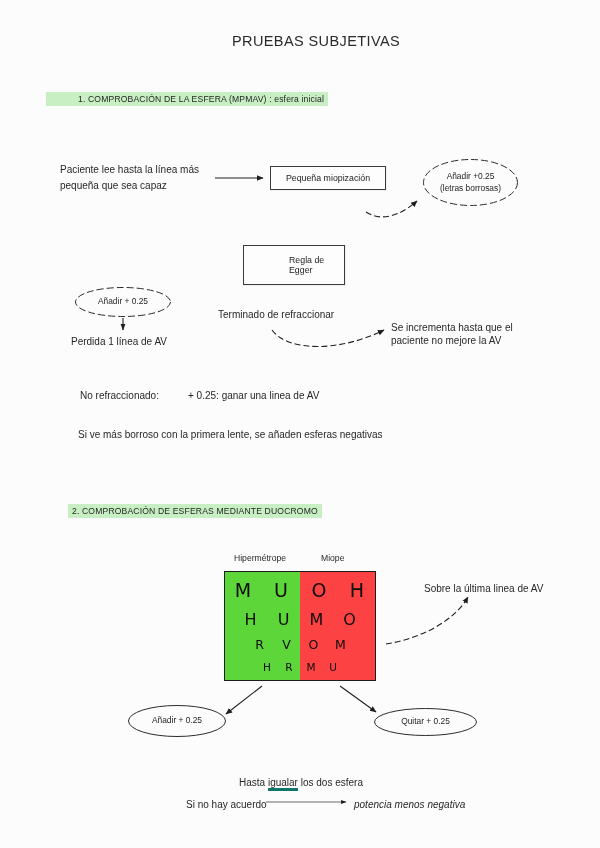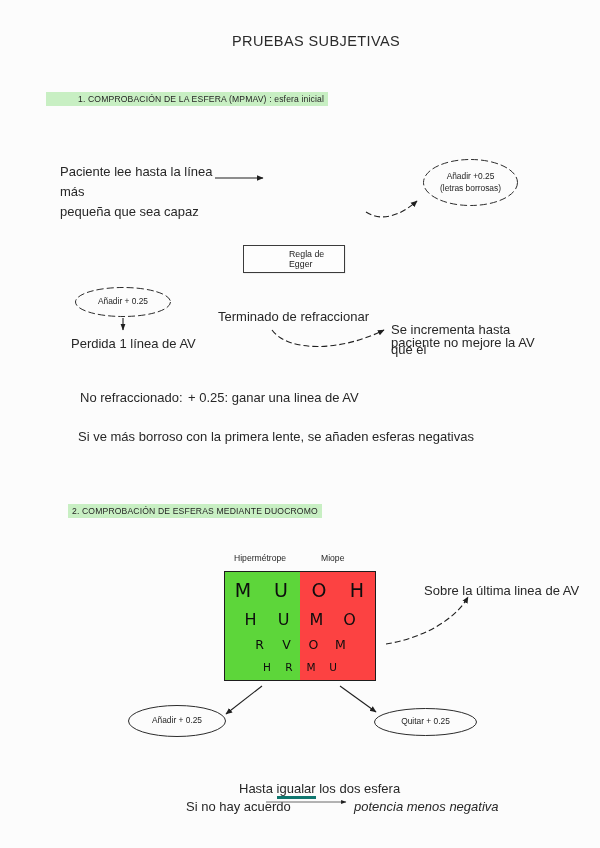--- a/index.html
+++ b/index.html
@@ -36,21 +36,21 @@
     font-size: 8.6px;
     letter-spacing: 0.15px;
     color: #252525;
     padding: 1.5px 4px 2px 4px;
     white-space: nowrap;
     line-height: 1.25;
   }
 
   
   .note {
-    font-size: 13px;
+    font-size: 10px;
     line-height: 1.55;
     color: #272727;
     white-space: pre-line;
   }
 
   
   .box {
     border: 1px solid #3b3b3b;
     background: #fdfdfd;
     box-sizing: border-box;
@@ -138,32 +138,33 @@
 
 <div id="page" style="background: rgb(252, 252, 252);">
 
   <div class="abs doc-title">PRUEBAS SUBJETIVAS</div>
 
   <div class="abs section-heading" style="left:46px; top:92px; background:#c8efc3;padding-left:32px;">1. COMPROBACIÓN DE LA ESFERA (MPMAV) : esfera inicial</div>
 
   <div class="abs note" style="left:60px; top:162px; width:170px;">Paciente lee hasta la línea más
 pequeña que sea capaz</div>
 
+  <div class="abs box" style="left:270px; top:166px; width:116px; height:24px;">Pequeña miopización</div>
 
   <div class="abs ellipse-wrap" style="left:422px; top:158px; width:97px; height:49px;">
     <svg width="97" height="49" viewBox="0 0 97 49">
       <ellipse cx="48.5" cy="24.5" rx="47" ry="23" fill="none" stroke="#2c2c2c" stroke-width="1" stroke-dasharray="7 3"></ellipse>
     </svg>
     <div class="ellipse-label">
       <div>Añadir +0.25</div>
       <div>(letras borrosas)</div>
     </div>
   </div>
 
-  <div class="abs box" style="left:243px; top:245px; width:102px; height:28px;padding-left:45px;">Regla de Egger</div>
+  <div class="abs box" style="left:243px; top:245px; width:102px; height:40px;padding-left:45px;">Regla de Egger</div>
 
   <div class="abs ellipse-wrap" style="left:74px; top:286px; width:98px; height:32px;">
     <svg width="98" height="32" viewBox="0 0 98 32">
       <ellipse cx="49" cy="16" rx="47.5" ry="14.5" fill="none" stroke="#2c2c2c" stroke-width="1" stroke-dasharray="7 3"></ellipse>
     </svg>
     <div class="ellipse-label">
       <div>Añadir + 0.25</div>
     </div>
   </div>
 

